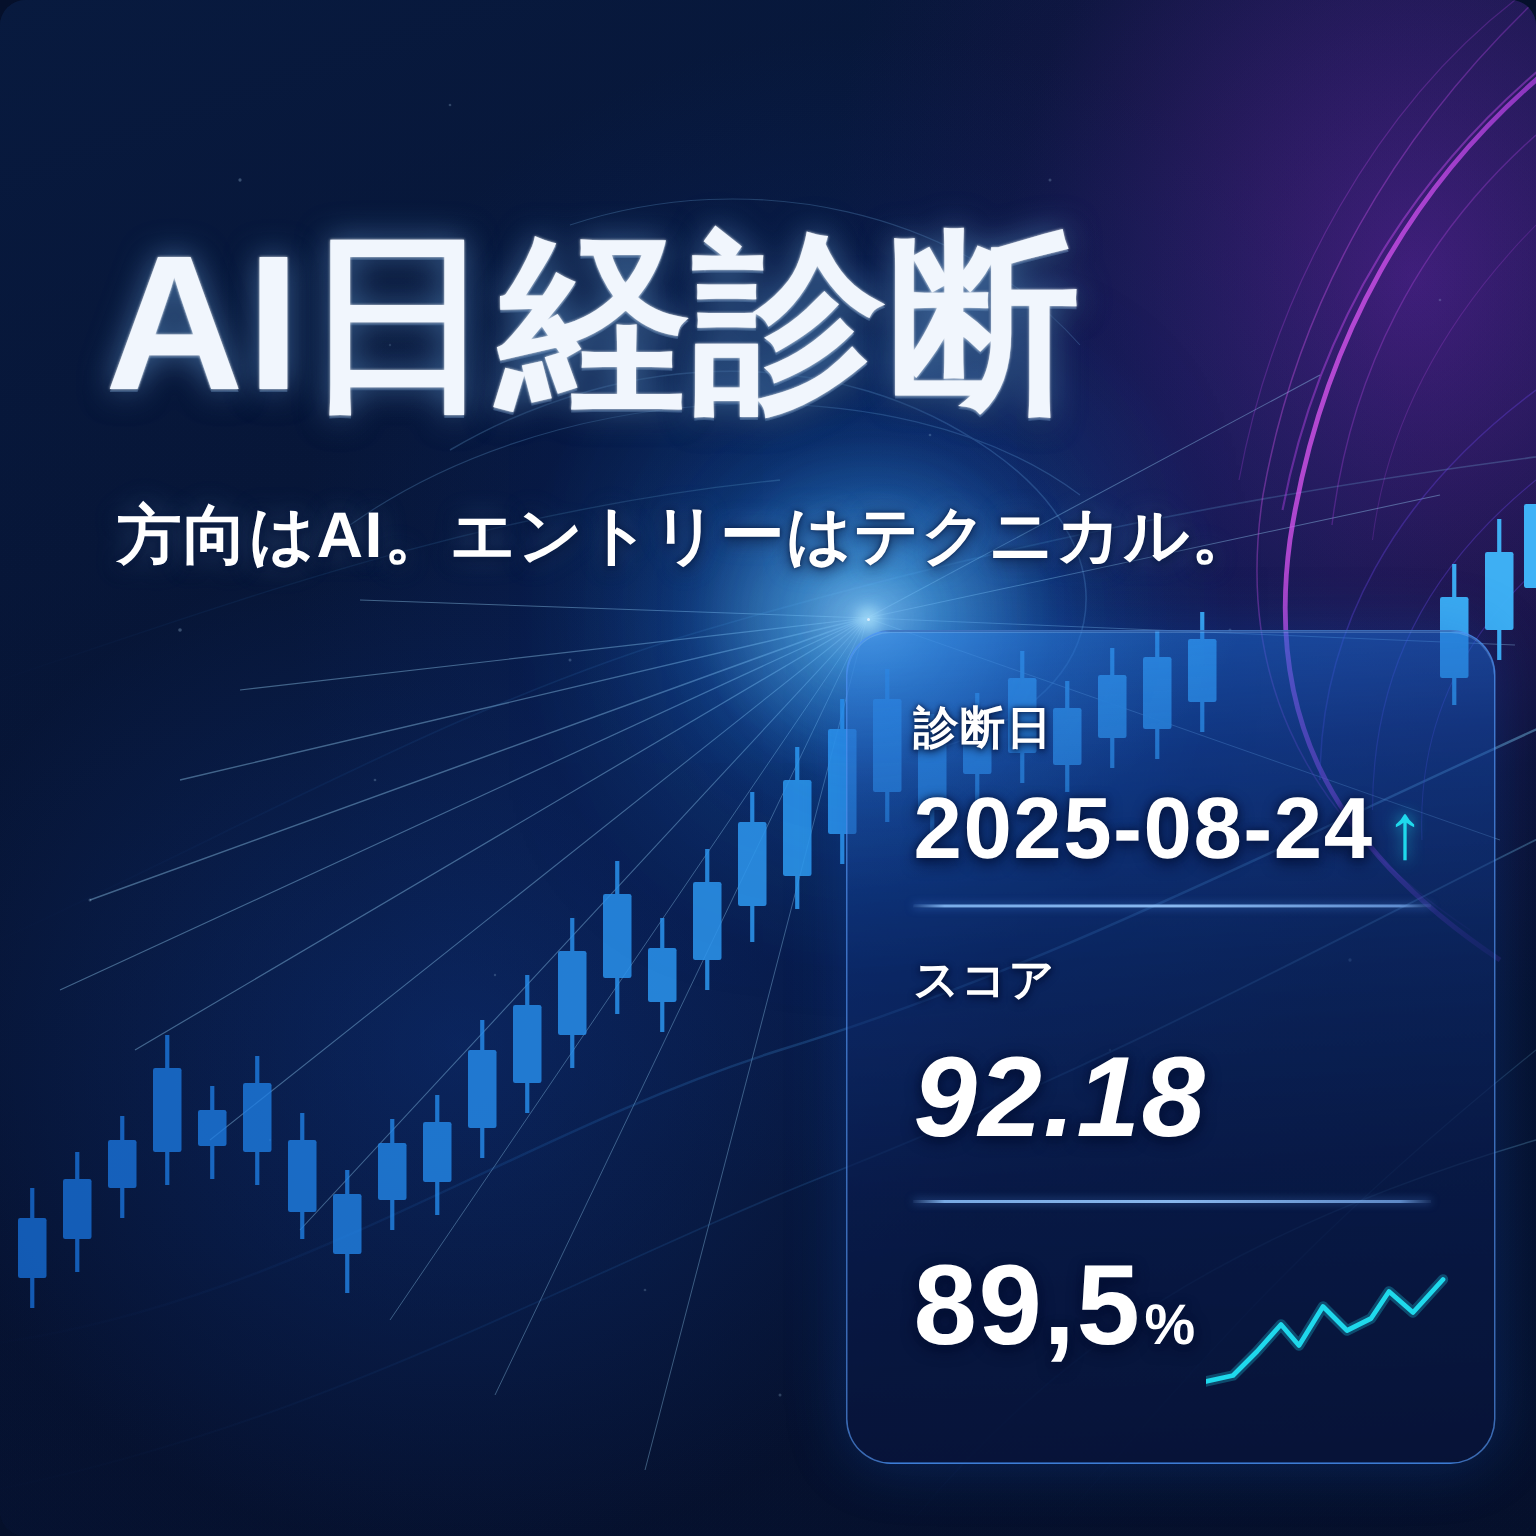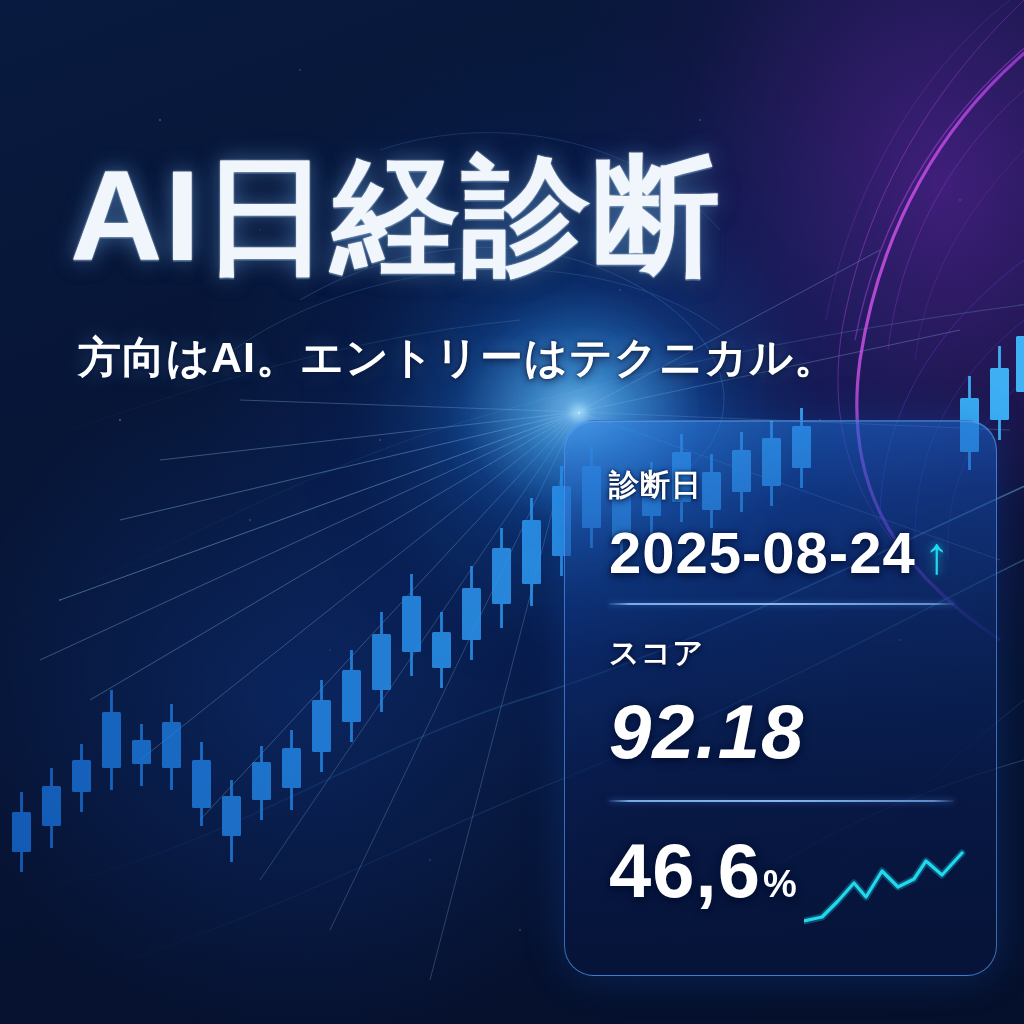--- a/index.html
+++ b/index.html
@@ -1,18 +1,18 @@
 <!DOCTYPE html>
 <html><head>
 <meta charset="utf-8">
 <style>
   html,body{margin:0;padding:0;background:#05102b;}
   body{width:1024px;height:1024px;overflow:hidden;font-family:"Liberation Sans","DejaVu Sans",sans-serif;}
 
-  #stage{position:relative;width:1024px;height:1024px;overflow:hidden;background:#081634;}
+  #stage{position:relative;width:1024px;height:1024px;overflow:hidden;background:#081634;border-radius:17px;}
 
   
   .bg-base{
     position:absolute;inset:0;
     background:
       radial-gradient(circle at 57% 40%, rgba(60,170,255,0.55) 0%, rgba(25,95,200,0.30) 14%, rgba(12,45,125,0.18) 28%, rgba(8,22,62,0.02) 46%),
       radial-gradient(ellipse 60% 55% at 30% 68%, rgba(16,60,150,0.45) 0%, rgba(8,25,70,0.08) 60%),
       radial-gradient(ellipse 48% 60% at 92% 18%, rgba(120,40,190,0.55) 0%, rgba(50,18,100,0.18) 55%, rgba(8,20,60,0) 80%),
       linear-gradient(160deg,#081a3e 0%,#071637 28%,#061230 60%,#050f29 100%);
   }
@@ -327,21 +327,21 @@
 
     <div class="block" style="top:212px;">
       <div class="klabel">スコア</div>
       <div class="kvalue big" style="margin-top:20px;font-style:italic;">92.18</div>
     </div>
 
     <div class="divider" style="top:379px;"></div>
 
     <div class="block" style="top:404px;">
       <div class="kvalue big" style="margin-top:8px;">
-        <span>46,6</span><span class="pct">%</span>
+        <span>89,5</span><span class="pct">%</span>
       </div>
     </div>
 
     <svg class="spark" id="spark" viewBox="0 0 170 78">
         <path d="M0 72 L18 68 L34 52 L50 34 L62 48 L78 22 L94 38 L110 30 L122 12 L138 26 L158 4" fill="none" stroke="#1fd9ec" stroke-width="7" opacity="0.28" stroke-linecap="round" stroke-linejoin="round"></path>
         <path d="M0 72 L18 68 L34 52 L50 34 L62 48 L78 22 L94 38 L110 30 L122 12 L138 26 L158 4" fill="none" stroke="#1fd9ec" stroke-width="3.2" stroke-linecap="round" stroke-linejoin="round"></path>
       </svg>
   </div>
 
 </div>

